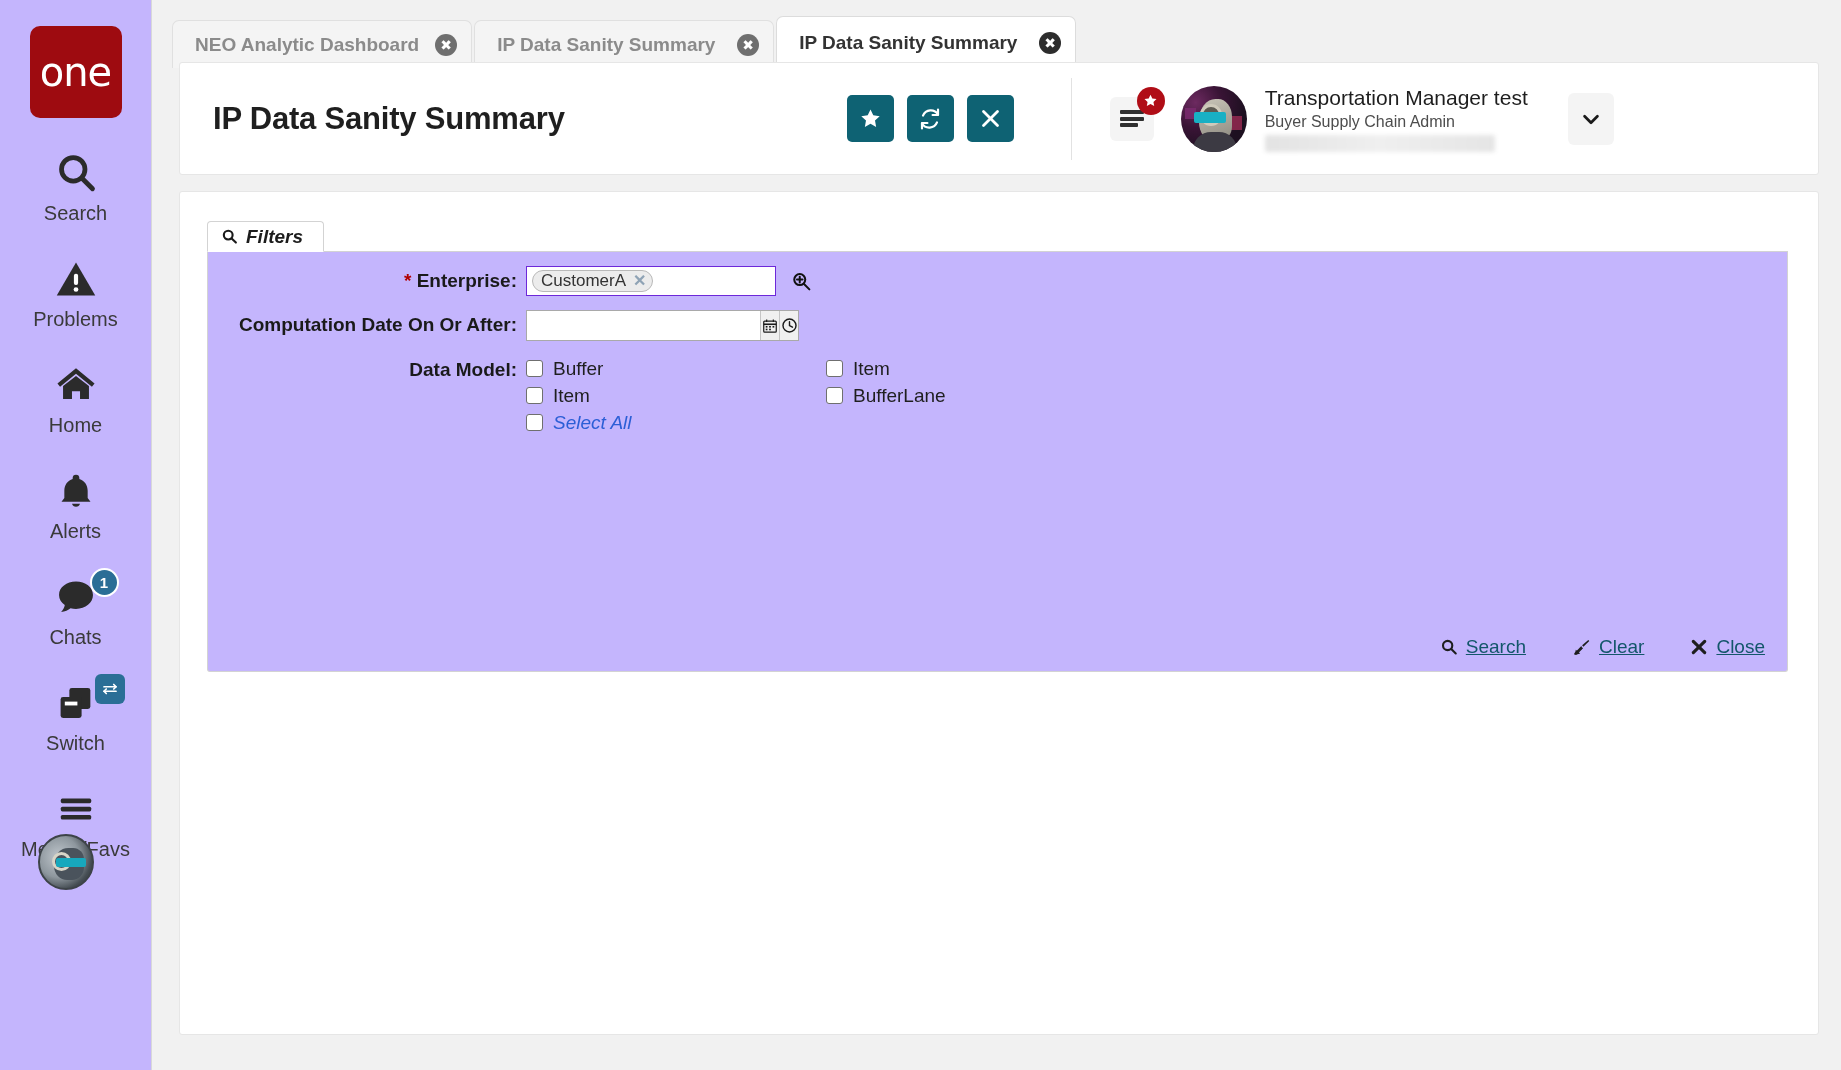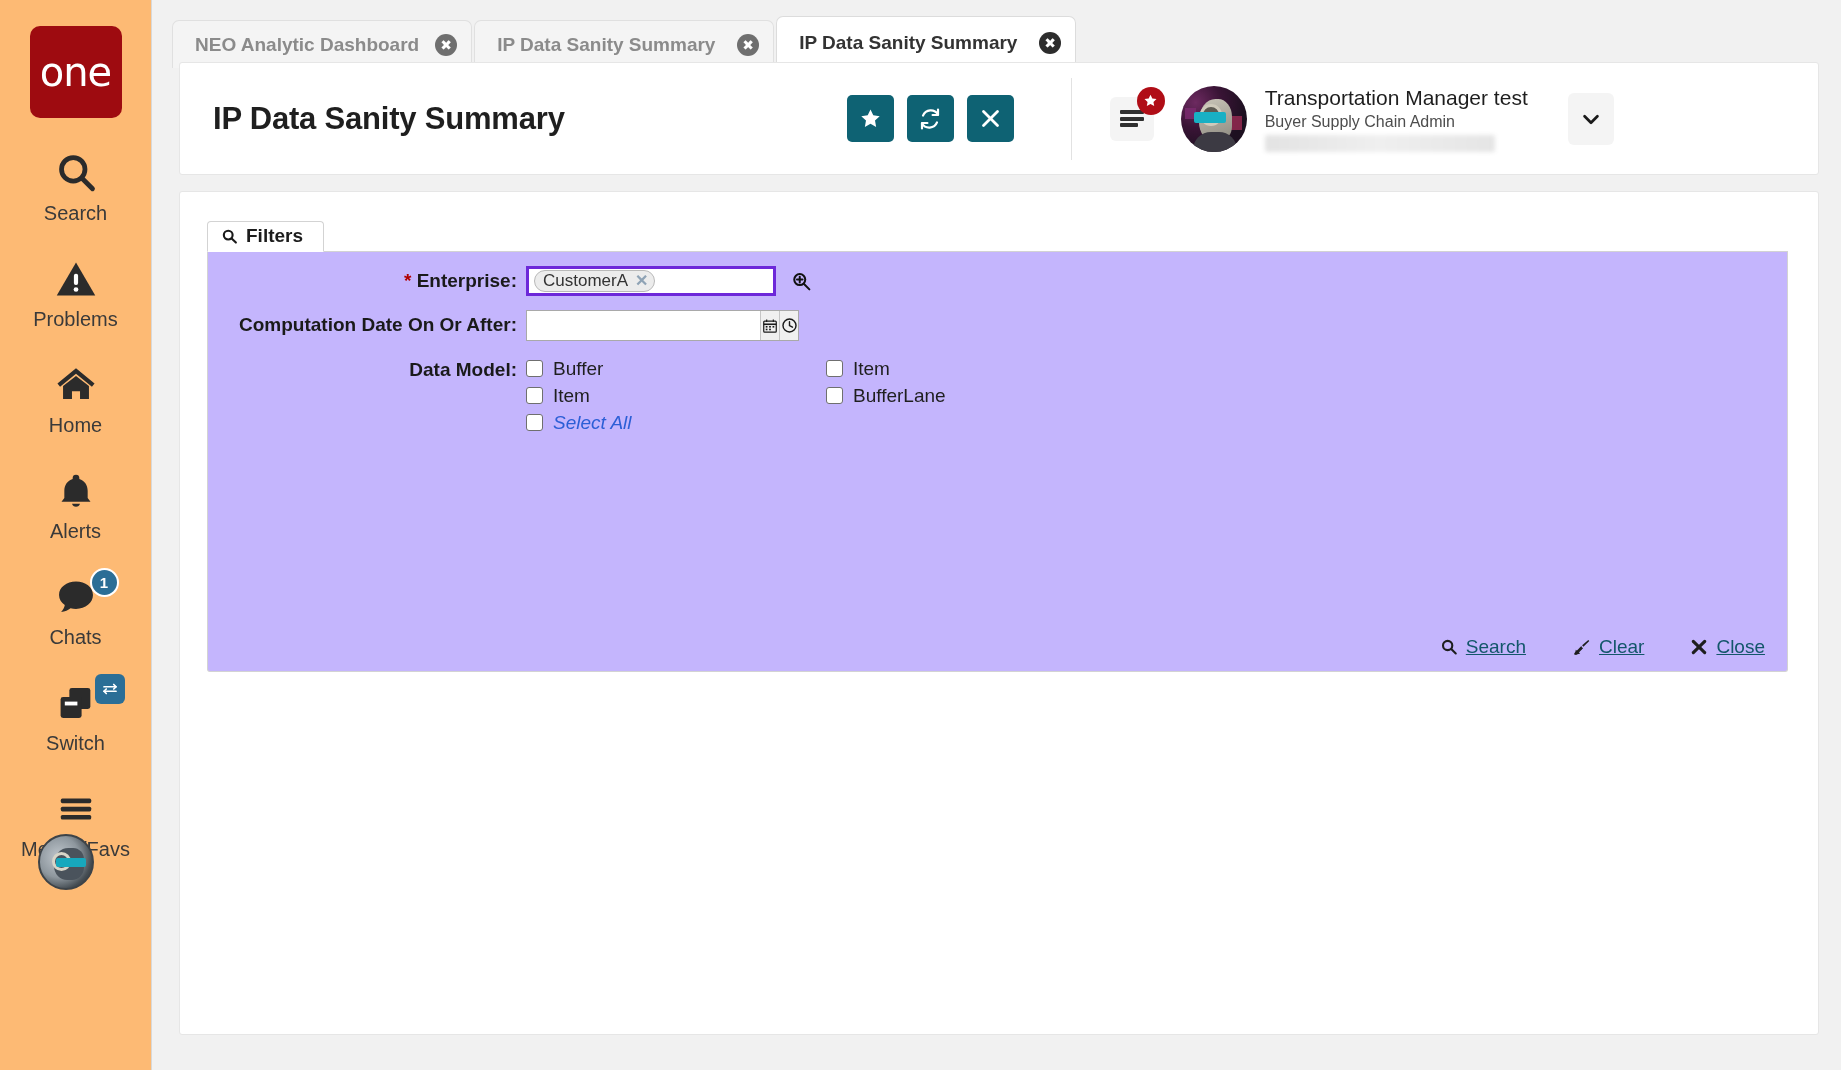--- a/index.html
+++ b/index.html
@@ -13,21 +13,21 @@
   #app {
     position: relative;
     width: 1841px; height: 1070px;
     background: #f1f1f1;
   }
 
   
   #sidebar {
     position: absolute; left: 0; top: 0;
     width: 152px; height: 1070px;
-    background: #fdba74;
+    background: #c4b5fd;
     border-right: 1px solid #d8d8d8;
     display: flex; flex-direction: column; align-items: center;
   }
   #brand-logo {
     margin-top: 26px;
     width: 92px; height: 92px;
     background: #9e0b10;
     border-radius: 10px;
     display: flex; align-items: center; justify-content: center;
   }
@@ -306,21 +306,21 @@
     background: #ffffff;
     border: 1px solid #e6e6e6;
     border-radius: 3px;
   }
   #filters-tabstrip {
     position: absolute;
     left: 27px; top: 29px;
     width: 1581px;
     height: 31px;
     border-bottom: 1px solid #d3d3d3;
-    display: flex; align-items: center;
+    display: flex; align-items: flex-start; font-style: italic;
   }
   #filters-tab {
     height: 31px;
     display: flex; align-items: center;
     padding: 0 20px 0 13px;
     border: 1px solid #d3d3d3;
     border-bottom: 1px solid #ffffff;
     border-radius: 4px 4px 0 0;
     background: #ffffff;
     cursor: pointer;
@@ -350,21 +350,21 @@
     font-size: 19px;
     font-weight: 700;
     color: #1a1a1a;
     line-height: 30px;
     white-space: nowrap;
   }
   .form-label .req { color: #b00000; font-weight: 700; }
 
   .token-field {
     width: 250px; height: 30px;
-    border: 3px solid #6d28d9;
+    border: 1px solid #6d28d9;
     background: #ffffff;
     display: flex; align-items: center;
     padding: 0 5px;
     cursor: text;
   }
   .token {
     display: inline-flex; align-items: center;
     height: 22px;
     padding: 0 6px 0 8px;
     background: #ececec;

